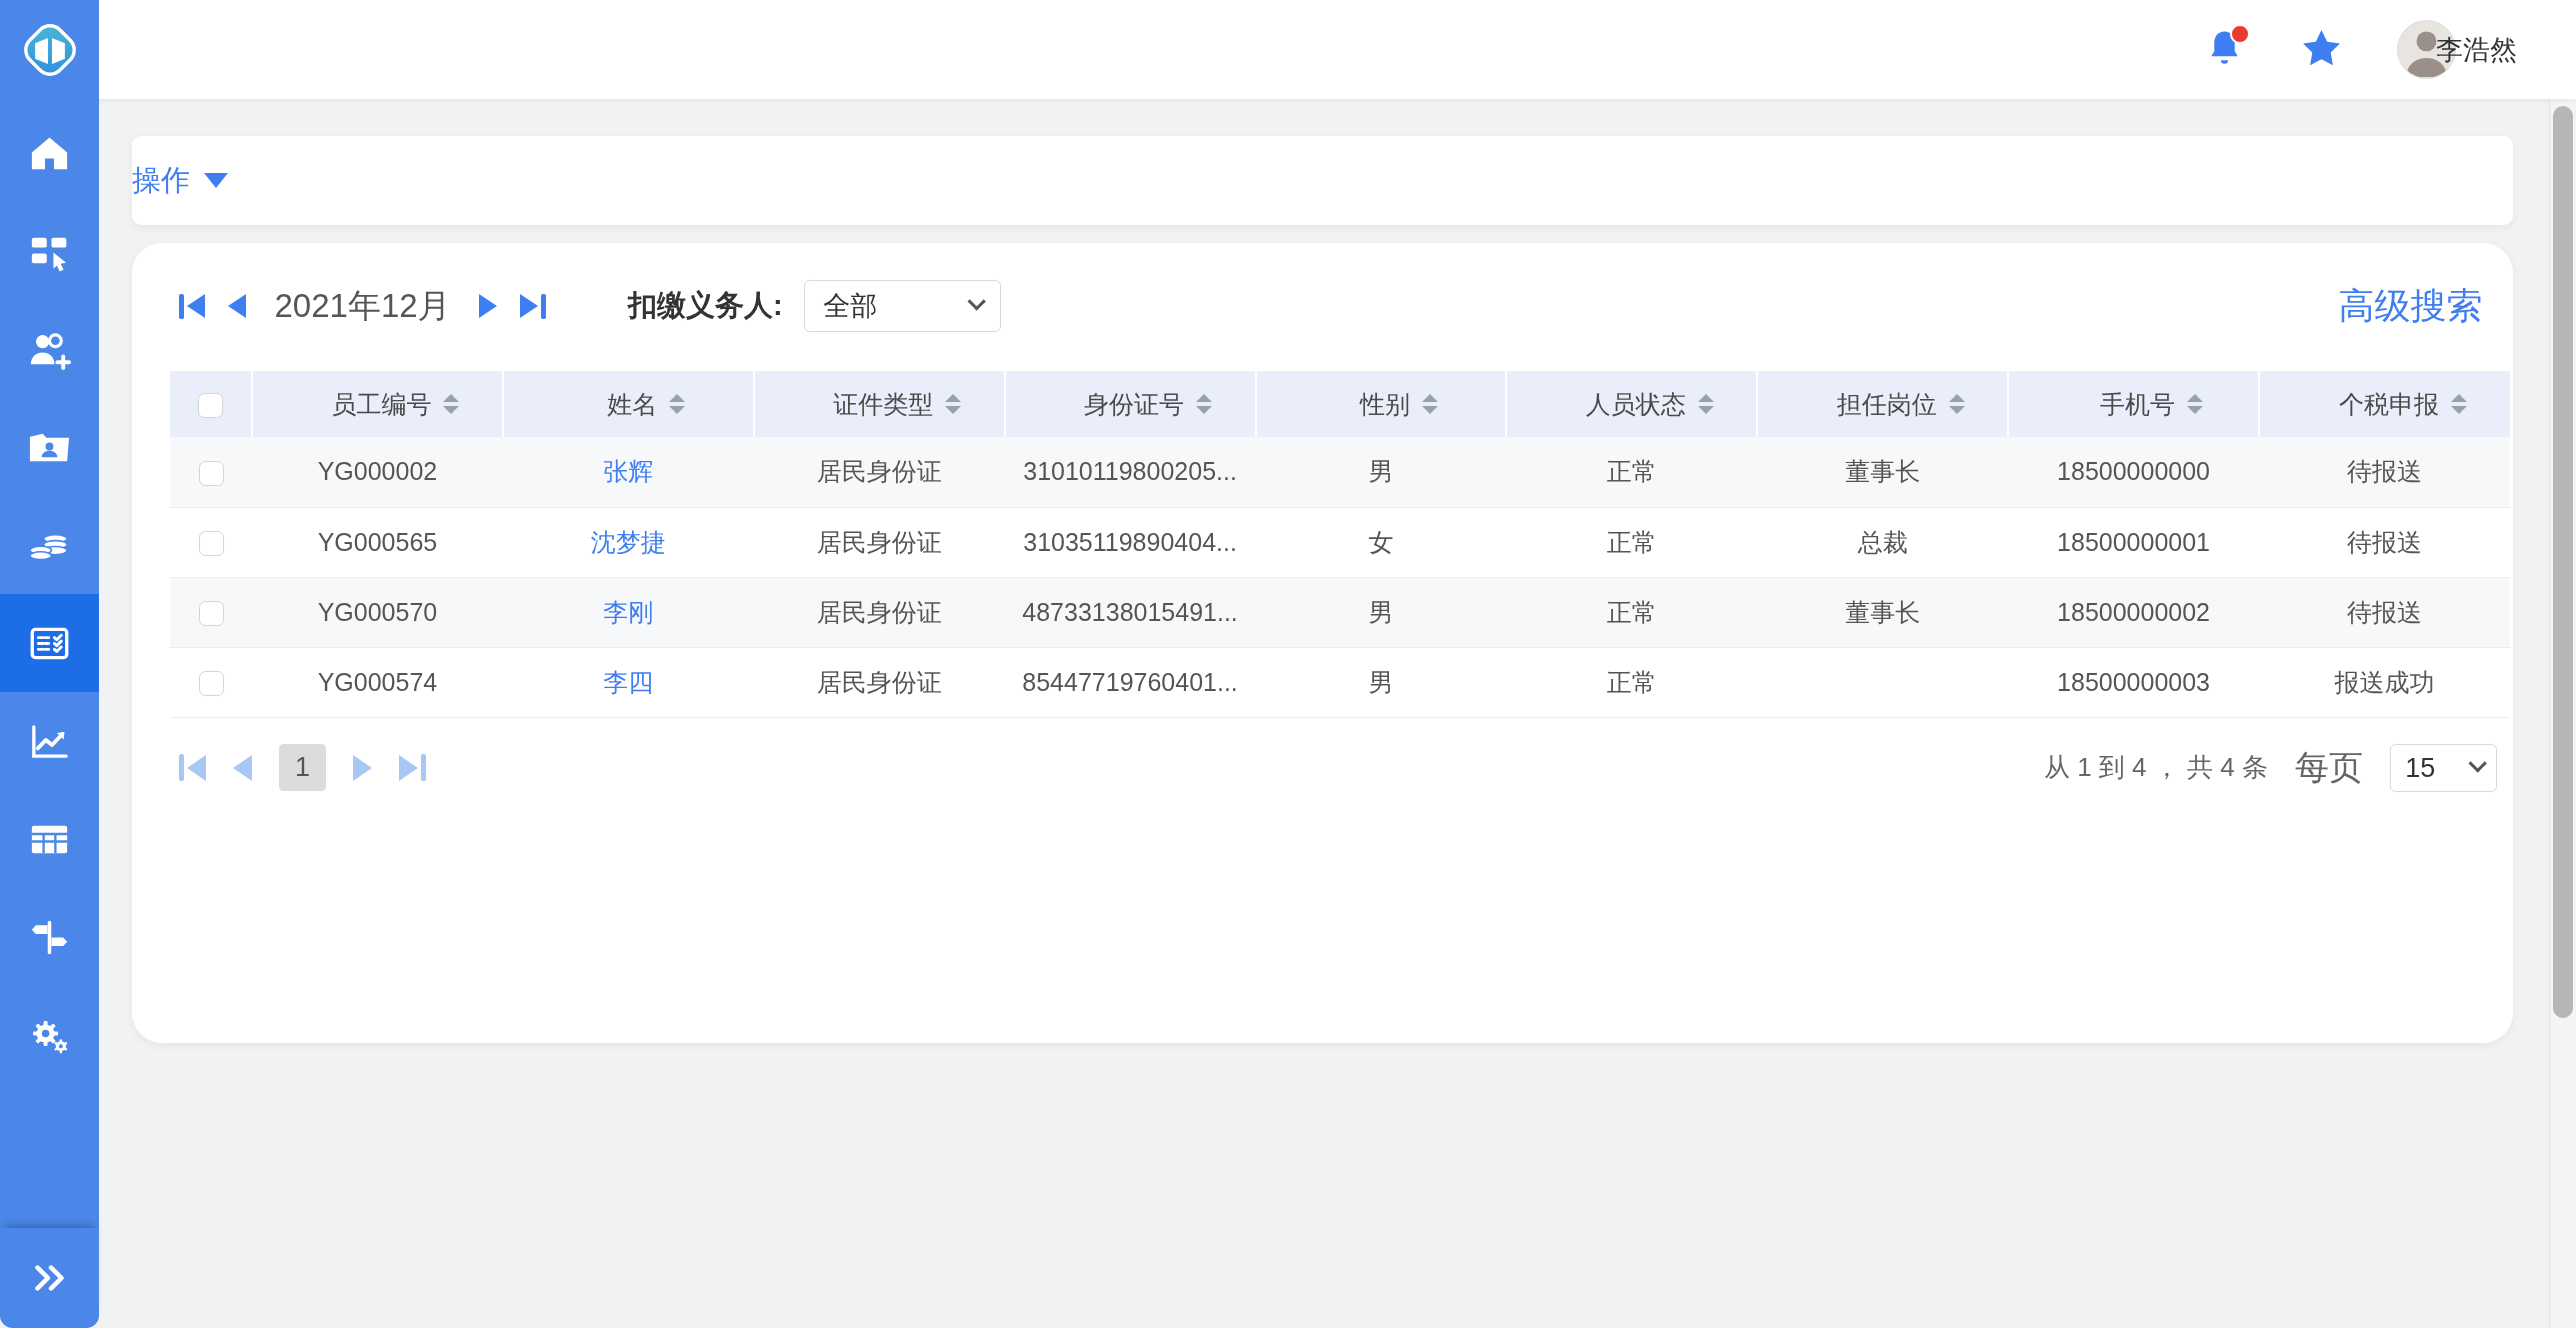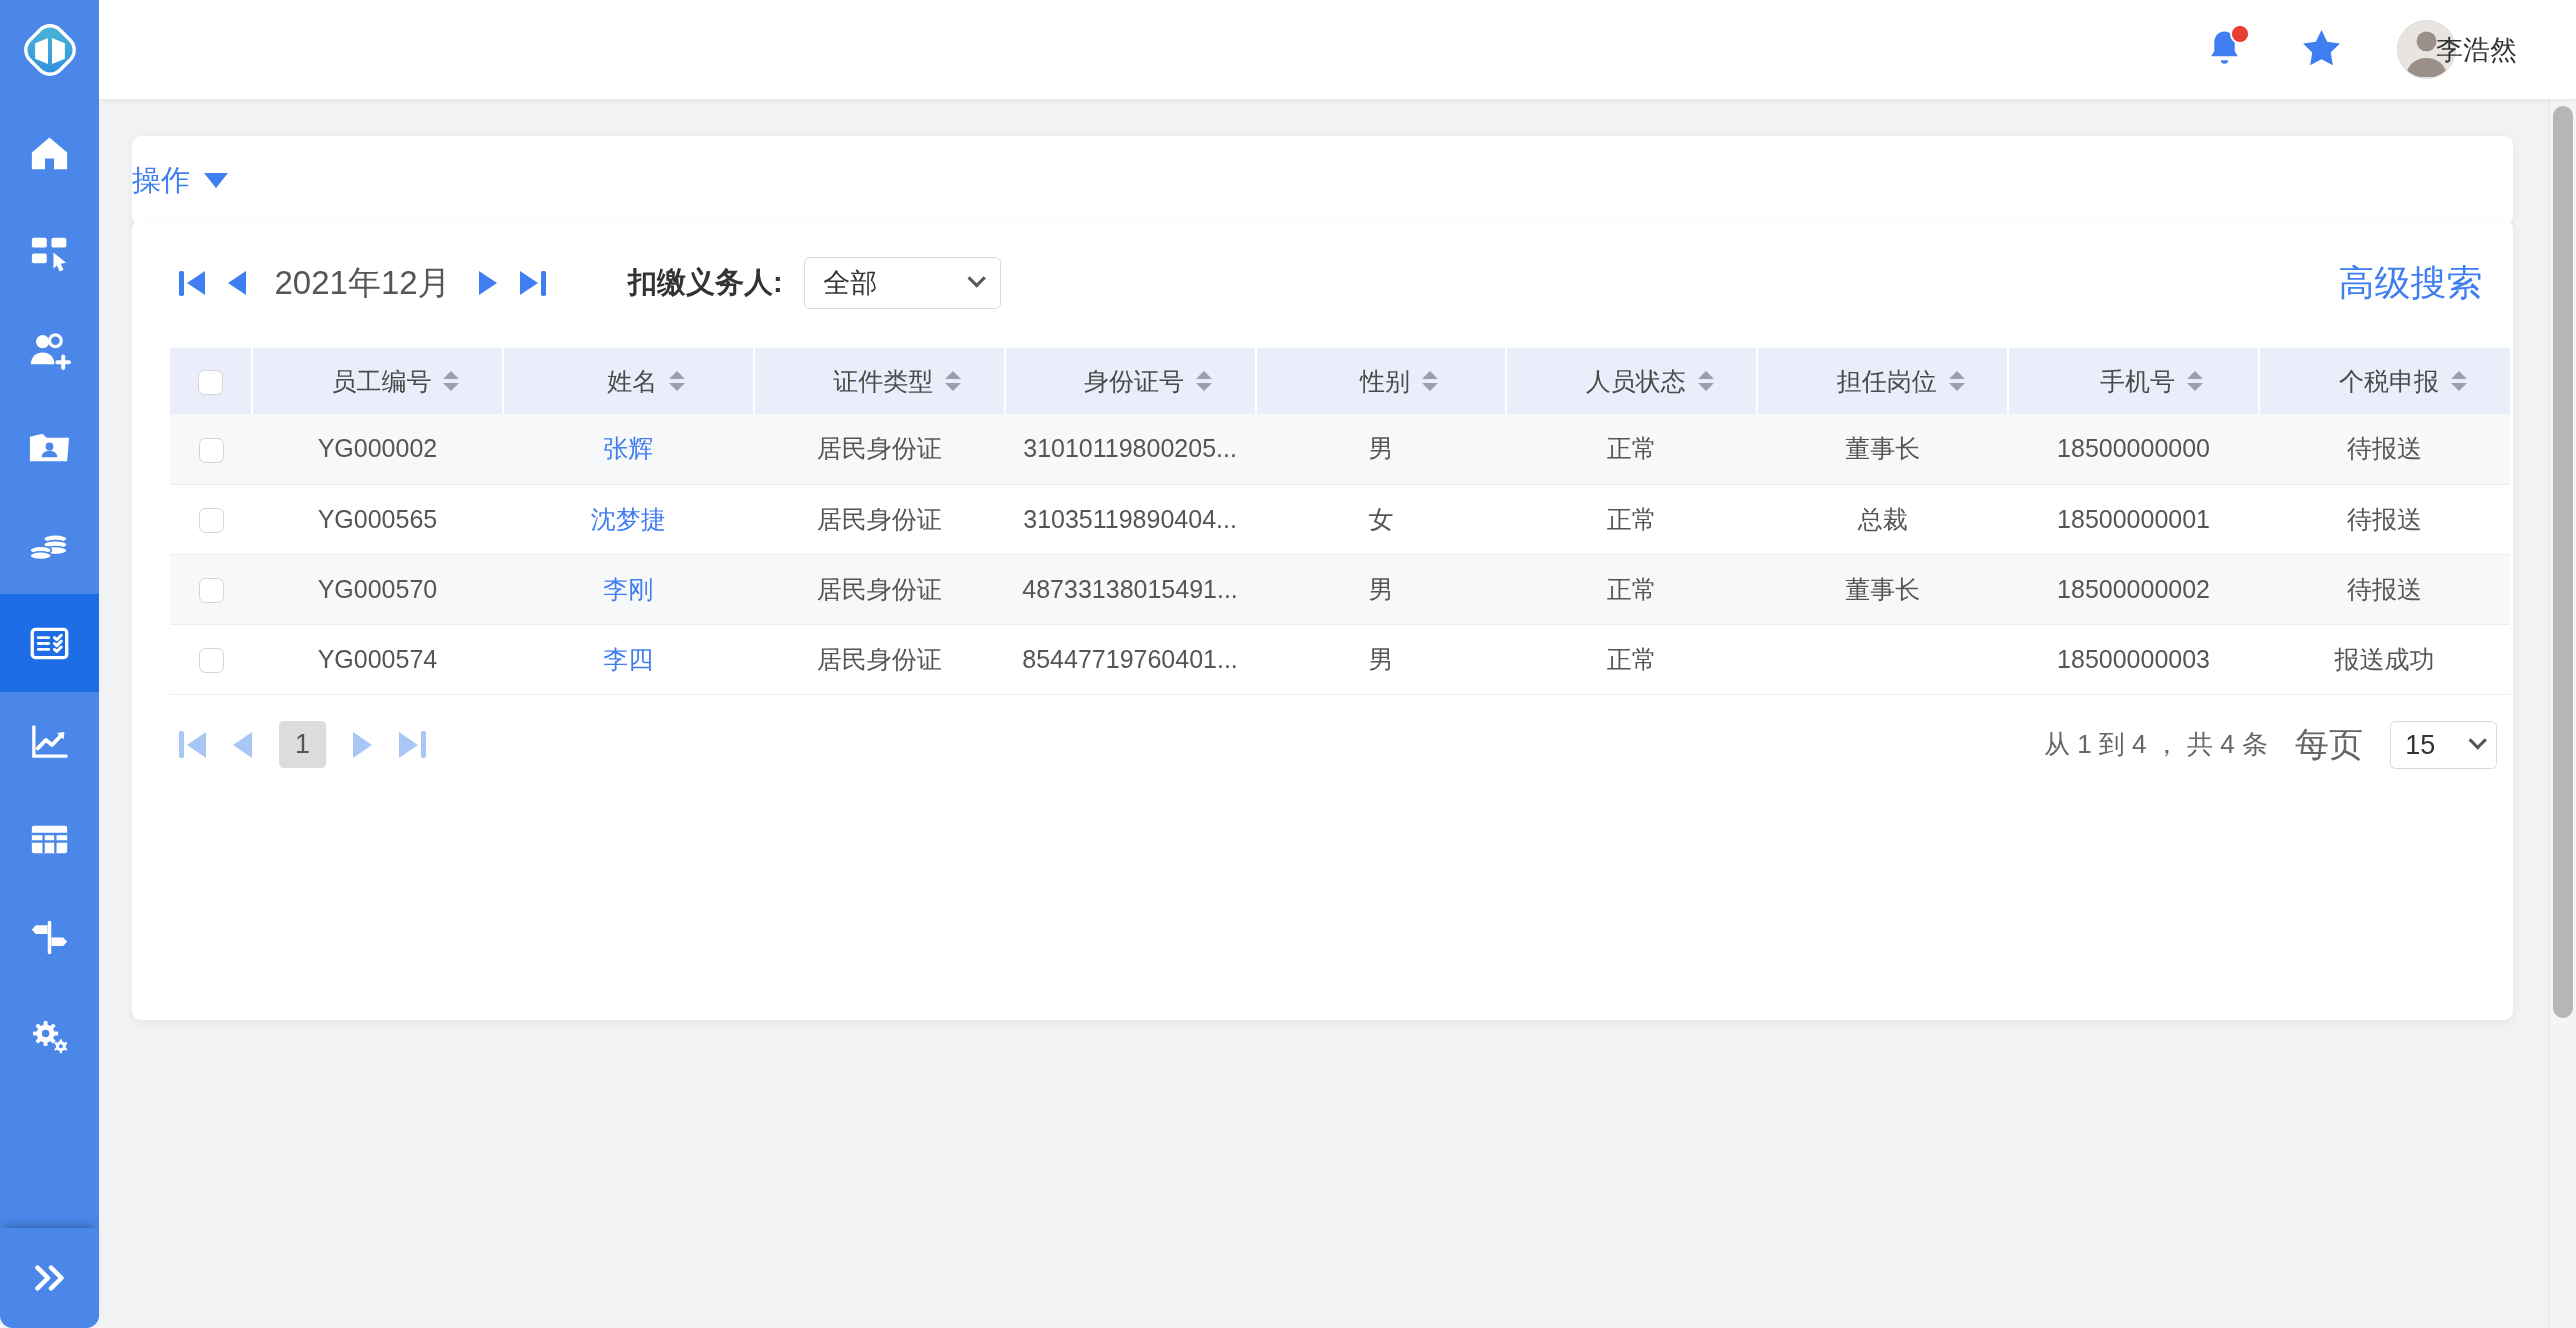--- a/index.html
+++ b/index.html
@@ -53,21 +53,21 @@
   .tab{
     position:relative; display:flex;align-items:center; padding:0 47px;
     font-size:29px; color:var(--text-dark); cursor:pointer;
   }
   .tab.active{color:var(--accent);}
   .tab.active::after{content:""; position:absolute; left:0; right:0; bottom:0; height:6.3px; background:var(--accent); border-radius:1.8px;}
   .operate{display:flex; align-items:center; gap:14.3px; cursor:pointer;}
   .operate span{font-size:29px; color:var(--accent);}
   .tri-down{width:0;height:0;border-left:12.5px solid transparent;border-right:12.5px solid transparent;border-top:15px solid var(--accent);}
   
-  .table-card{left:132px; top:220px; width:2381px; height:800px; padding:36px 3.6px 0 38px;}
+  .table-card{left:132px; top:243px; width:2381px; height:800px; padding:36px 3.6px 0 38px;border-radius:30px;}
   .toolbar{display:flex; align-items:center; height:54px; padding-left:9px; padding-right:27px;}
   .date-nav{display:flex; align-items:center; gap:23px;}
   .nav-btn{display:flex; align-items:center; gap:2.7px; cursor:pointer;}
   .bar{width:5.4px;height:25px;background:var(--accent);border-radius:1.8px;}
   .tri-l{width:0;height:0;border-top:12.5px solid transparent;border-bottom:12.5px solid transparent;border-right:18px solid var(--accent);}
   .tri-r{width:0;height:0;border-top:12.5px solid transparent;border-bottom:12.5px solid transparent;border-left:18px solid var(--accent);}
   .period{font-size:33px;color:var(--text-mid); margin:0 5.4px;}
   .agent-filter{display:flex;align-items:center; margin-left:82px; gap:21.5px;}
   .agent-filter label{font-size:29px;font-weight:bold;color:var(--text-dark);}
   .select-wrap{position:relative; display:inline-block;}

